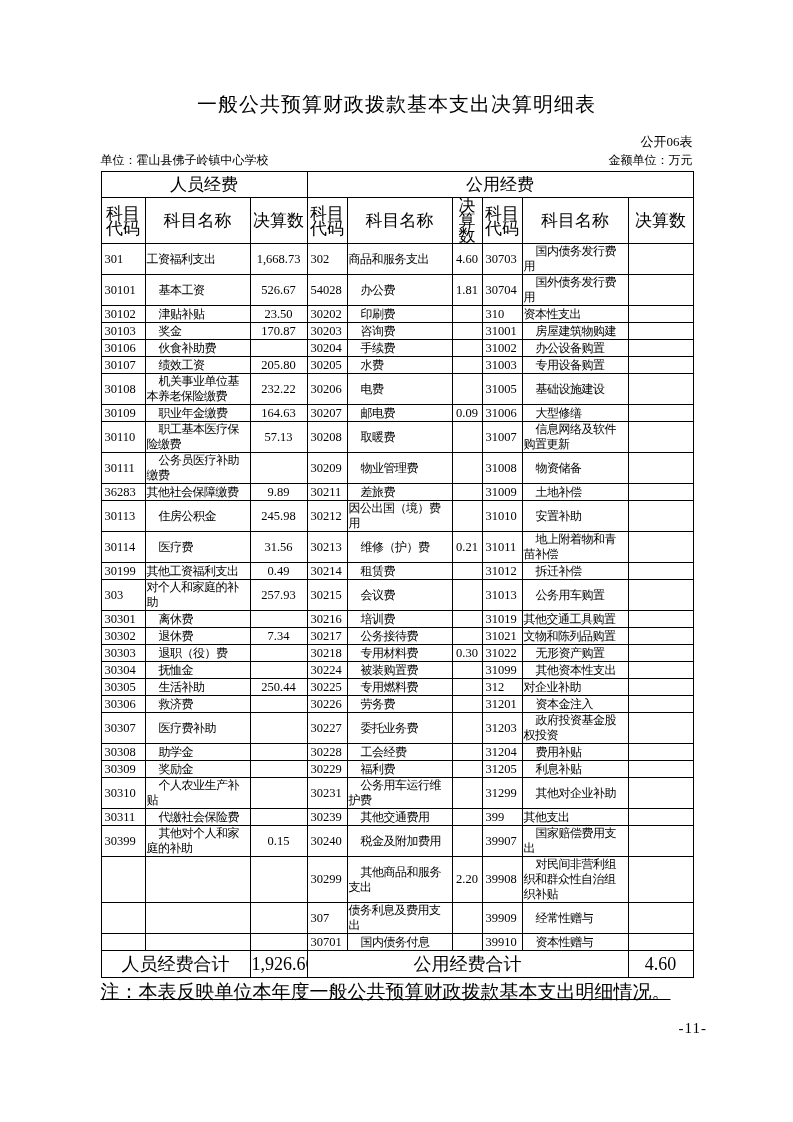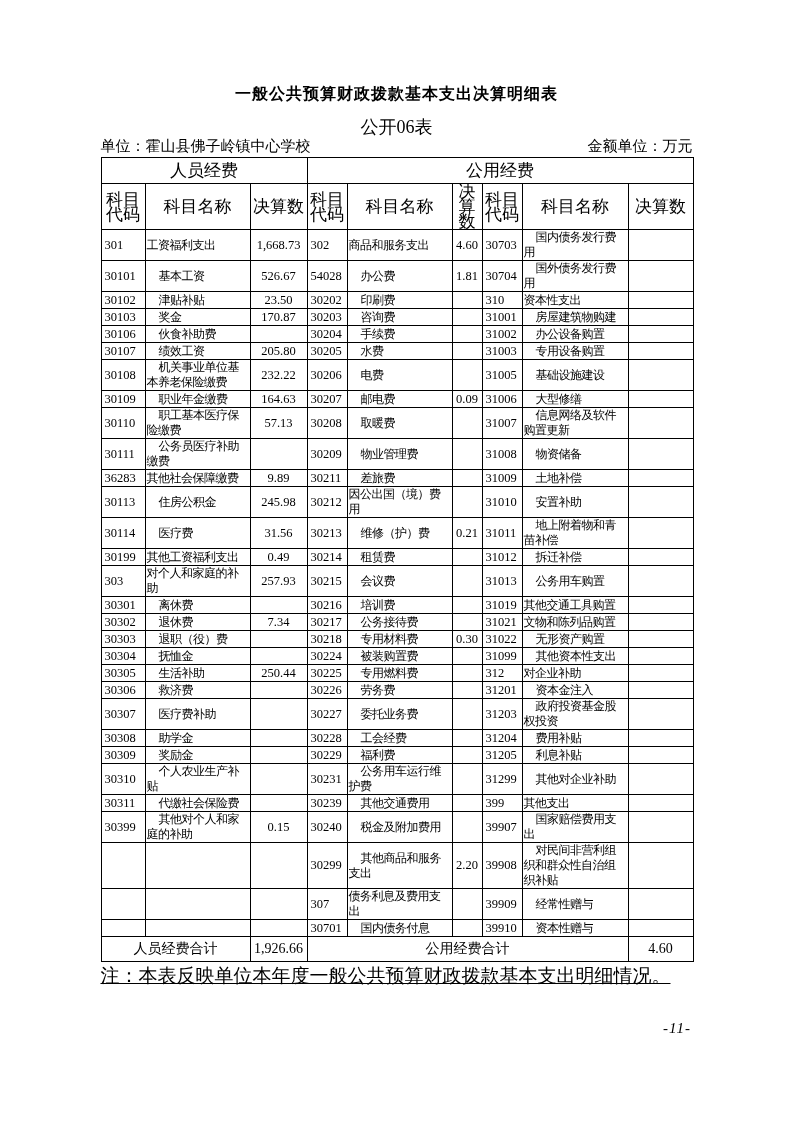--- a/index.html
+++ b/index.html
@@ -3,51 +3,51 @@
 <meta charset="utf-8">
 <style>
   html,body{margin:0;padding:0;}
   body{
     width:793px;height:1122px;background:#ffffff;color:#000;
     font-family:"Liberation Serif","DejaVu Serif",serif;
     position:relative;overflow:hidden;
   }
   .sheet{width:592px;margin:0 auto;padding-top:74px;}
   .title{
-    text-align:center;font-size:16px;font-weight:bold;
-    letter-spacing:1px;line-height:24px;margin:8px;
-  }
-  .form-code{ text-align:center;font-size:18px;margin-top:14px;line-height:15px;}
+    text-align:center;font-size:20px;font-weight:normal;
+    letter-spacing:1px;line-height:24px;margin:18px;
+  }
+  .form-code{ text-align:right;font-size:13px;margin-top:14px;line-height:15px;}
   .meta-row{
     display:flex;justify-content:space-between;align-items:center;
-    font-size:15px;margin-top:3px;margin-bottom:3px;line-height:16px;
+    font-size:12px;margin-top:3px;margin-bottom:3px;line-height:16px;
   }
   table.budget{
     border-collapse:collapse;table-layout:fixed;width:593px;
   }
   table.budget th, table.budget td{
     border:1px solid #000;vertical-align:middle;
     font-weight:normal;overflow:hidden;
   }
   thead th{font-size:17px;text-align:center;padding:0 2px;line-height:15px;}
   tr.group-row th{height:25px;}
   tr.colhead-row th{height:41px;}
   tbody td{height:16px;font-size:12.5px;line-height:15px;}
   td.code{text-align:left;padding:0 2px 0 3px;}
   td.name{
     text-align:left;padding:0 1px;font-size:12px;letter-spacing:-0.5px;
     word-break:break-all;
   }
   td.name.ind{text-indent:12px;}
   td.val{text-align:center;padding:0 1px;}
-  tfoot td{height:22px;font-size:14px;text-align:center;}
+  tfoot td{height:22px;font-size:18px;text-align:center;}
   .note{font-size:19px;margin-top:5px;line-height:18px;text-decoration:underline;}
   .page-number{
-    position:absolute;top:1020px;right:102px;
-    font-size:15px;letter-spacing:1px;font-style:italic;
+    position:absolute;top:1020px;right:86px;
+    font-size:15px;letter-spacing:1px;
   }
 </style>
 </head>
 <body>
 
 <div class="sheet">
   <h1 class="title">一般公共预算财政拨款基本支出决算明细表</h1>
   <div class="form-code">公开06表</div>
   <div class="meta-row">
     <span>单位：霍山县佛子岭镇中心学校</span>

